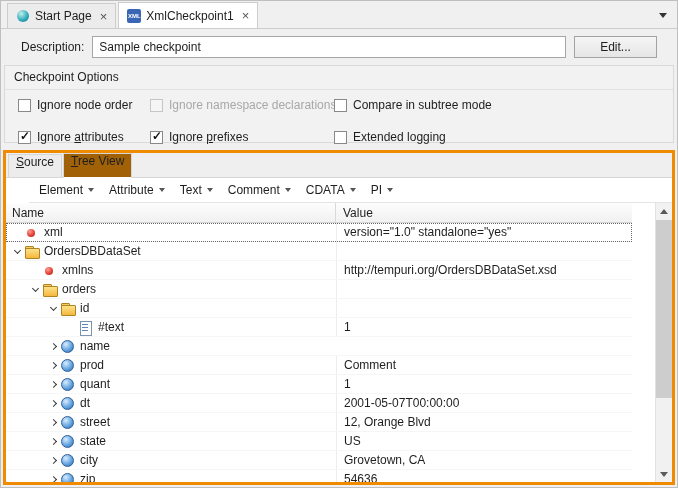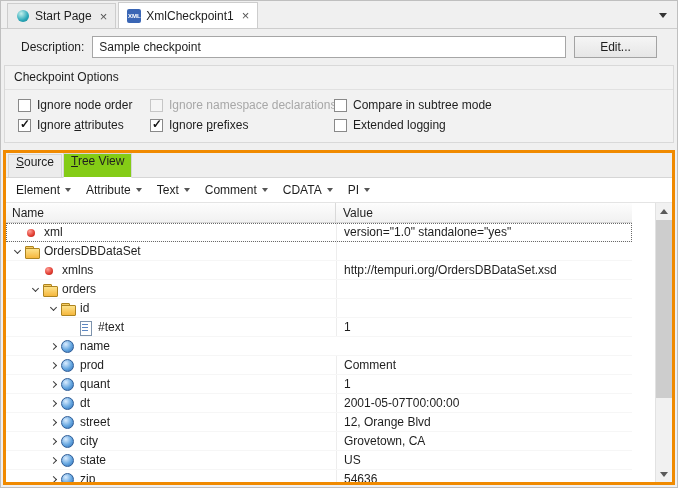--- a/index.html
+++ b/index.html
@@ -25,39 +25,39 @@
   
   .descrow { height:36px; flex:none; display:flex; align-items:center; gap:8px; padding:0 20px; }
   .descinput { flex:1; height:22px; border:1px solid #a6a6a6; background:#fff; padding:0 6px;
                font:inherit; color:#1e1e1e; }
   .editbtn { width:83px; height:22px; border:1px solid #a3a3a3; background:linear-gradient(#f5f5f5,#e6e6e6);
              font:inherit; color:#1e1e1e; }
 
   
   .options { margin:0 3px; flex:none; height:78px; border:1px solid #d9d9d9; background:#f2f2f2; }
   .opttitle { padding:4px 9px 5px; border-bottom:1px solid #e1e1e1; }
-  .checks { display:grid; grid-template-columns:132px 184px 1fr; padding:8px 0 0 13px; row-gap:6px; }
+  .checks { display:grid; grid-template-columns:132px 184px 1fr; padding:8px 0 0 13px; row-gap:18px; }
   .check { display:flex; align-items:center; gap:6px; white-space:nowrap; }
   .box { width:13px; height:13px; background:#fff; border:1px solid #898989; position:relative; flex:none; }
   .check.checked .box::after { content:"\2713"; position:absolute; left:1px; top:-3px;
                                font-size:12px; font-weight:bold; color:#141414; }
   .check.disabled { color:#a8a8a8; }
   .check.disabled .box { border-color:#c6c6c6; background:#f5f5f5; }
   .mn { text-decoration:underline; }
 
   
   .viewer { flex:1; margin:7px 2px 2px; border:3px solid #F08A00; background:#fff;
             display:flex; flex-direction:column; min-height:0; }
   .vtabs { height:25px; flex:none; background:#efefef; border-bottom:1px solid #d6d6d6;
            display:flex; align-items:flex-end; padding-left:2px; }
   .vtab { height:23px; padding:0 7px; display:flex; align-items:flex-start; border:1px solid #d6d6d6;
           border-bottom:none; background:#ececec; margin-right:1px; }
-  .vtab.active { background:#84cc16; height:25px; margin-bottom:-1px; z-index:2; border-bottom:1px solid #fff; }
+  .vtab.active { background:#a16207; height:25px; margin-bottom:-1px; z-index:2; border-bottom:1px solid #fff; }
   .vtoolbar { height:25px; flex:none; background:#fff; border-bottom:1px solid #e4e4e4;
-              display:flex; align-items:center; gap:15px; padding:0 10px; }
+              display:flex; align-items:center; gap:15px; padding:0 10px;margin-left:23px; }
   .tbtn { display:flex; align-items:center; gap:5px; cursor:default; }
   .darr { width:0; height:0; border-left:3px solid transparent; border-right:3px solid transparent;
           border-top:4px solid #555; }
 
   
   .gridwrap { flex:1; display:flex; min-height:0;gap:23px; }
   .grid { flex:1; display:flex; flex-direction:column; min-width:0; overflow:hidden; }
   .ghead { height:20px; flex:none; display:flex; background:linear-gradient(#fdfdfd,#f1f1f1);
            border-bottom:1px solid #d4d4d4; }
   .hname { width:330px; padding:3px 0 0 6px; border-right:1px solid #d9d9d9; }
@@ -311,34 +311,34 @@
             </div>
             <div class="vcell">12, Orange Blvd</div>
           </div>
 
           <div class="trow">
             <div class="ncell">
               <span class="chev col l2">
                   <i></i>
                 </span>
               <span class="ic globe"></span>
+              <span>state</span>
+            </div>
+            <div class="vcell">US</div>
+          </div>
+
+          <div class="trow">
+            <div class="ncell">
+              <span class="chev col l2">
+                  <i></i>
+                </span>
+              <span class="ic globe"></span>
               <span>city</span>
             </div>
             <div class="vcell">Grovetown, CA</div>
-          </div>
-
-          <div class="trow">
-            <div class="ncell">
-              <span class="chev col l2">
-                  <i></i>
-                </span>
-              <span class="ic globe"></span>
-              <span>state</span>
-            </div>
-            <div class="vcell">US</div>
           </div>
 
           <div class="trow">
             <div class="ncell">
               <span class="chev col l2">
                   <i></i>
                 </span>
               <span class="ic globe"></span>
               <span>zip</span>
             </div>

